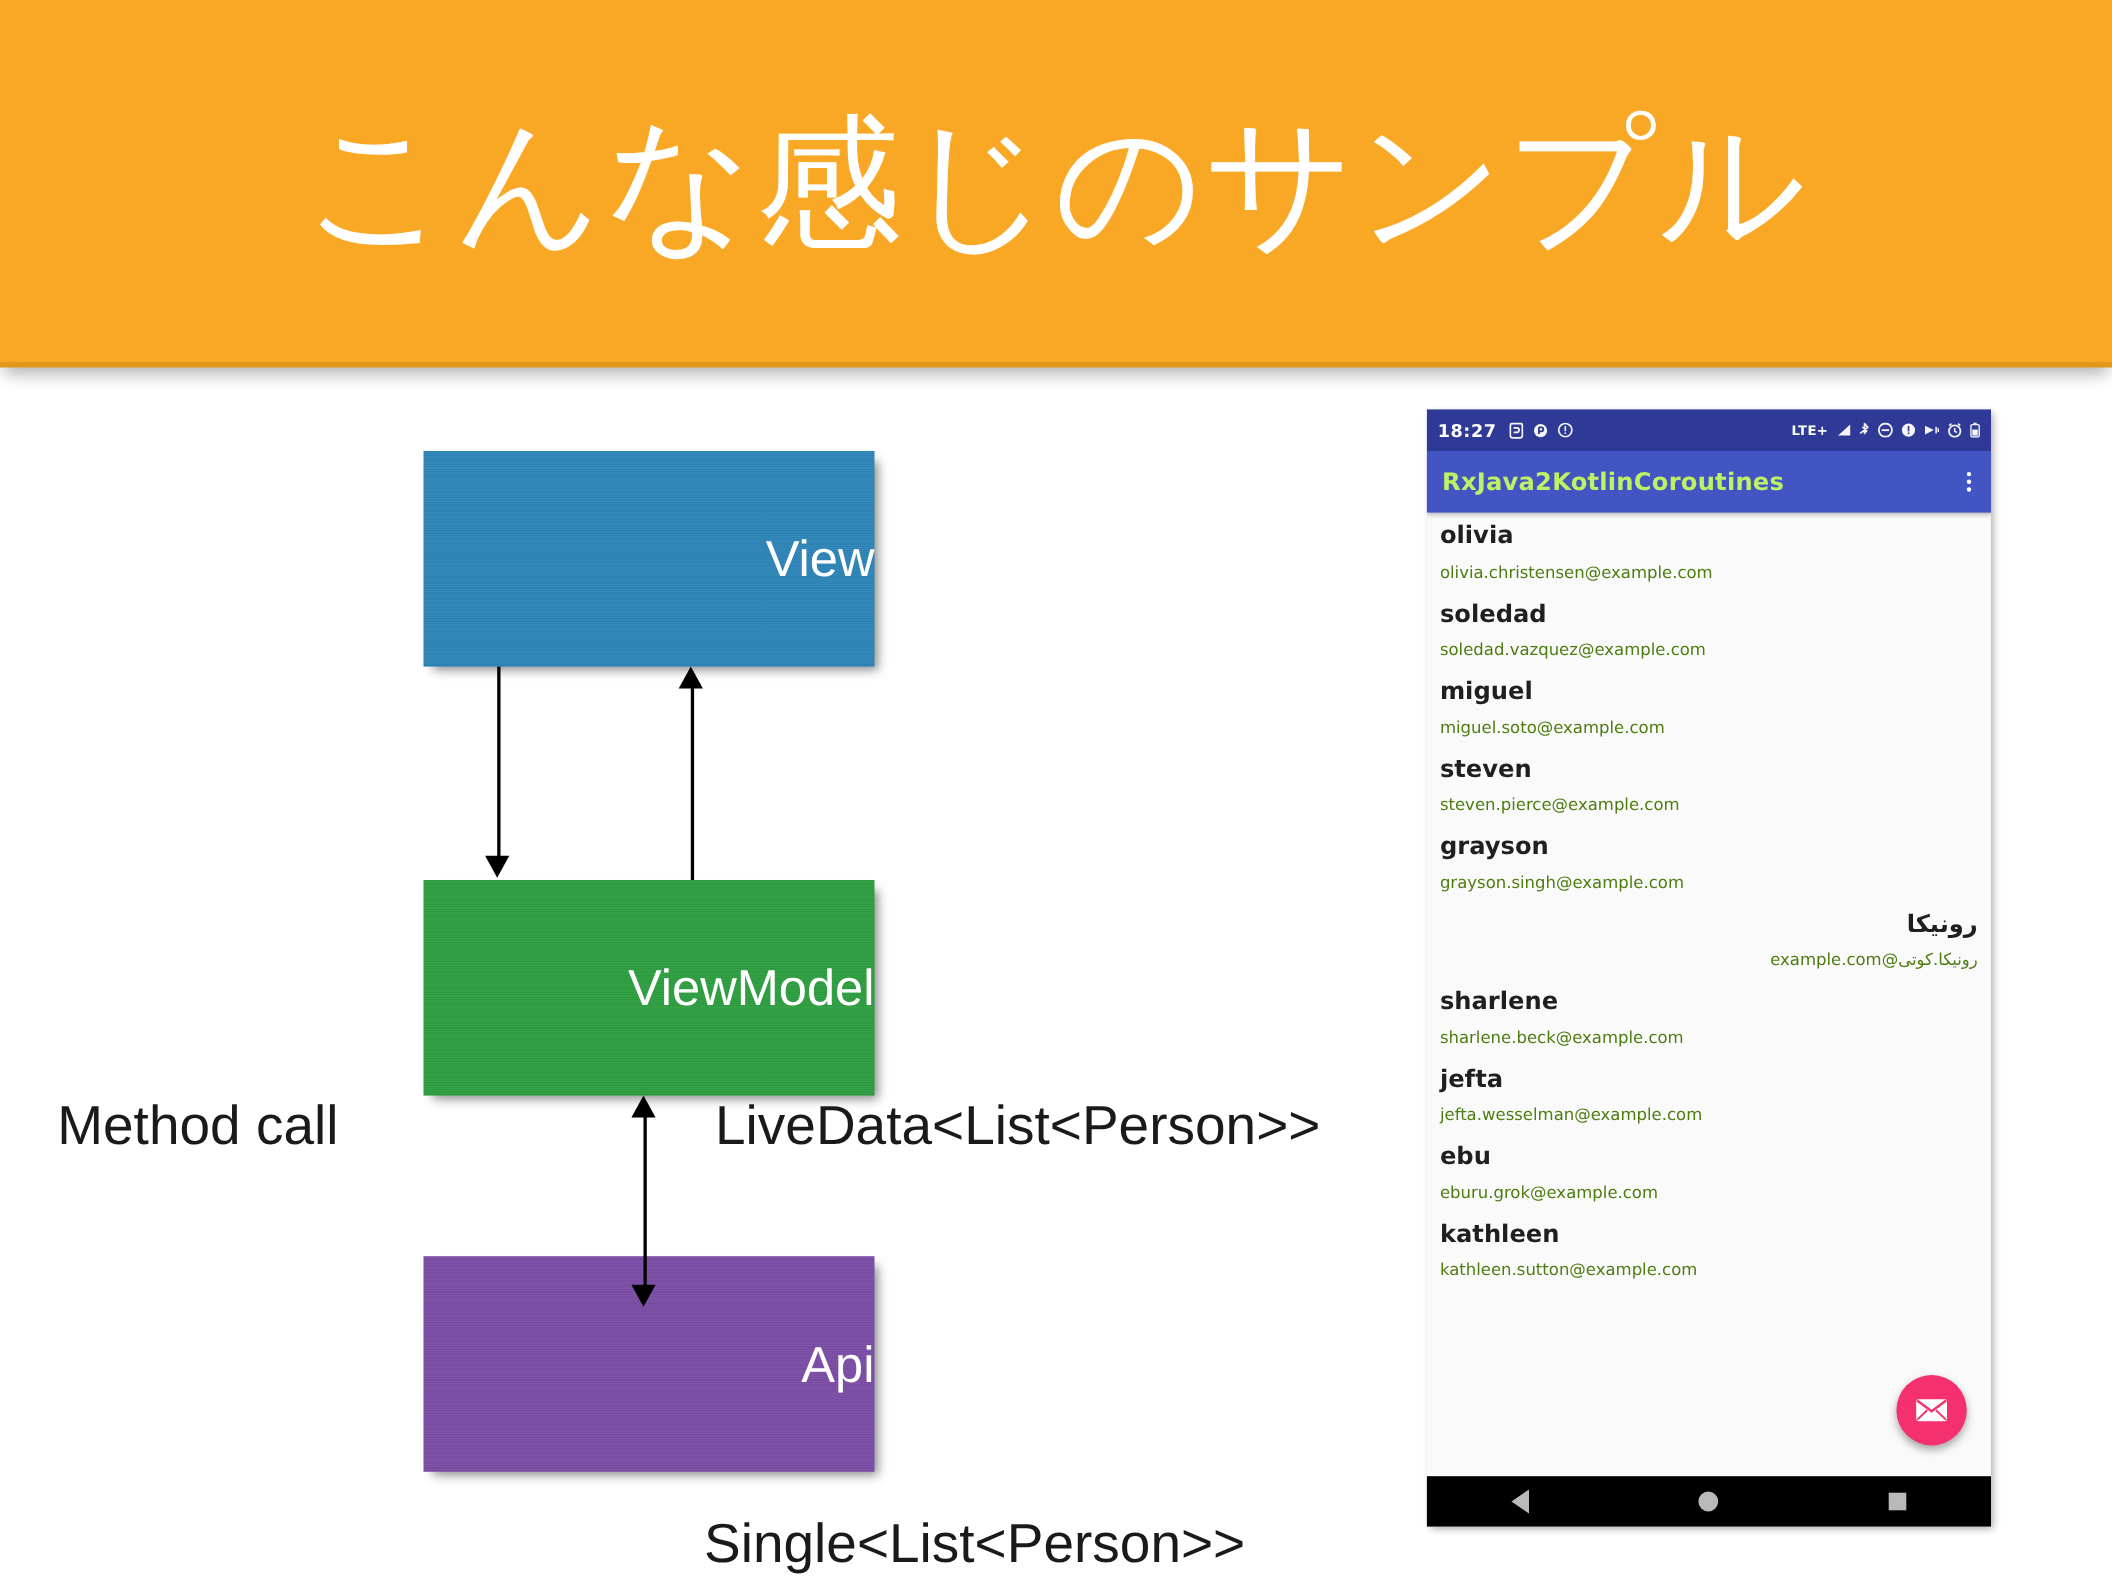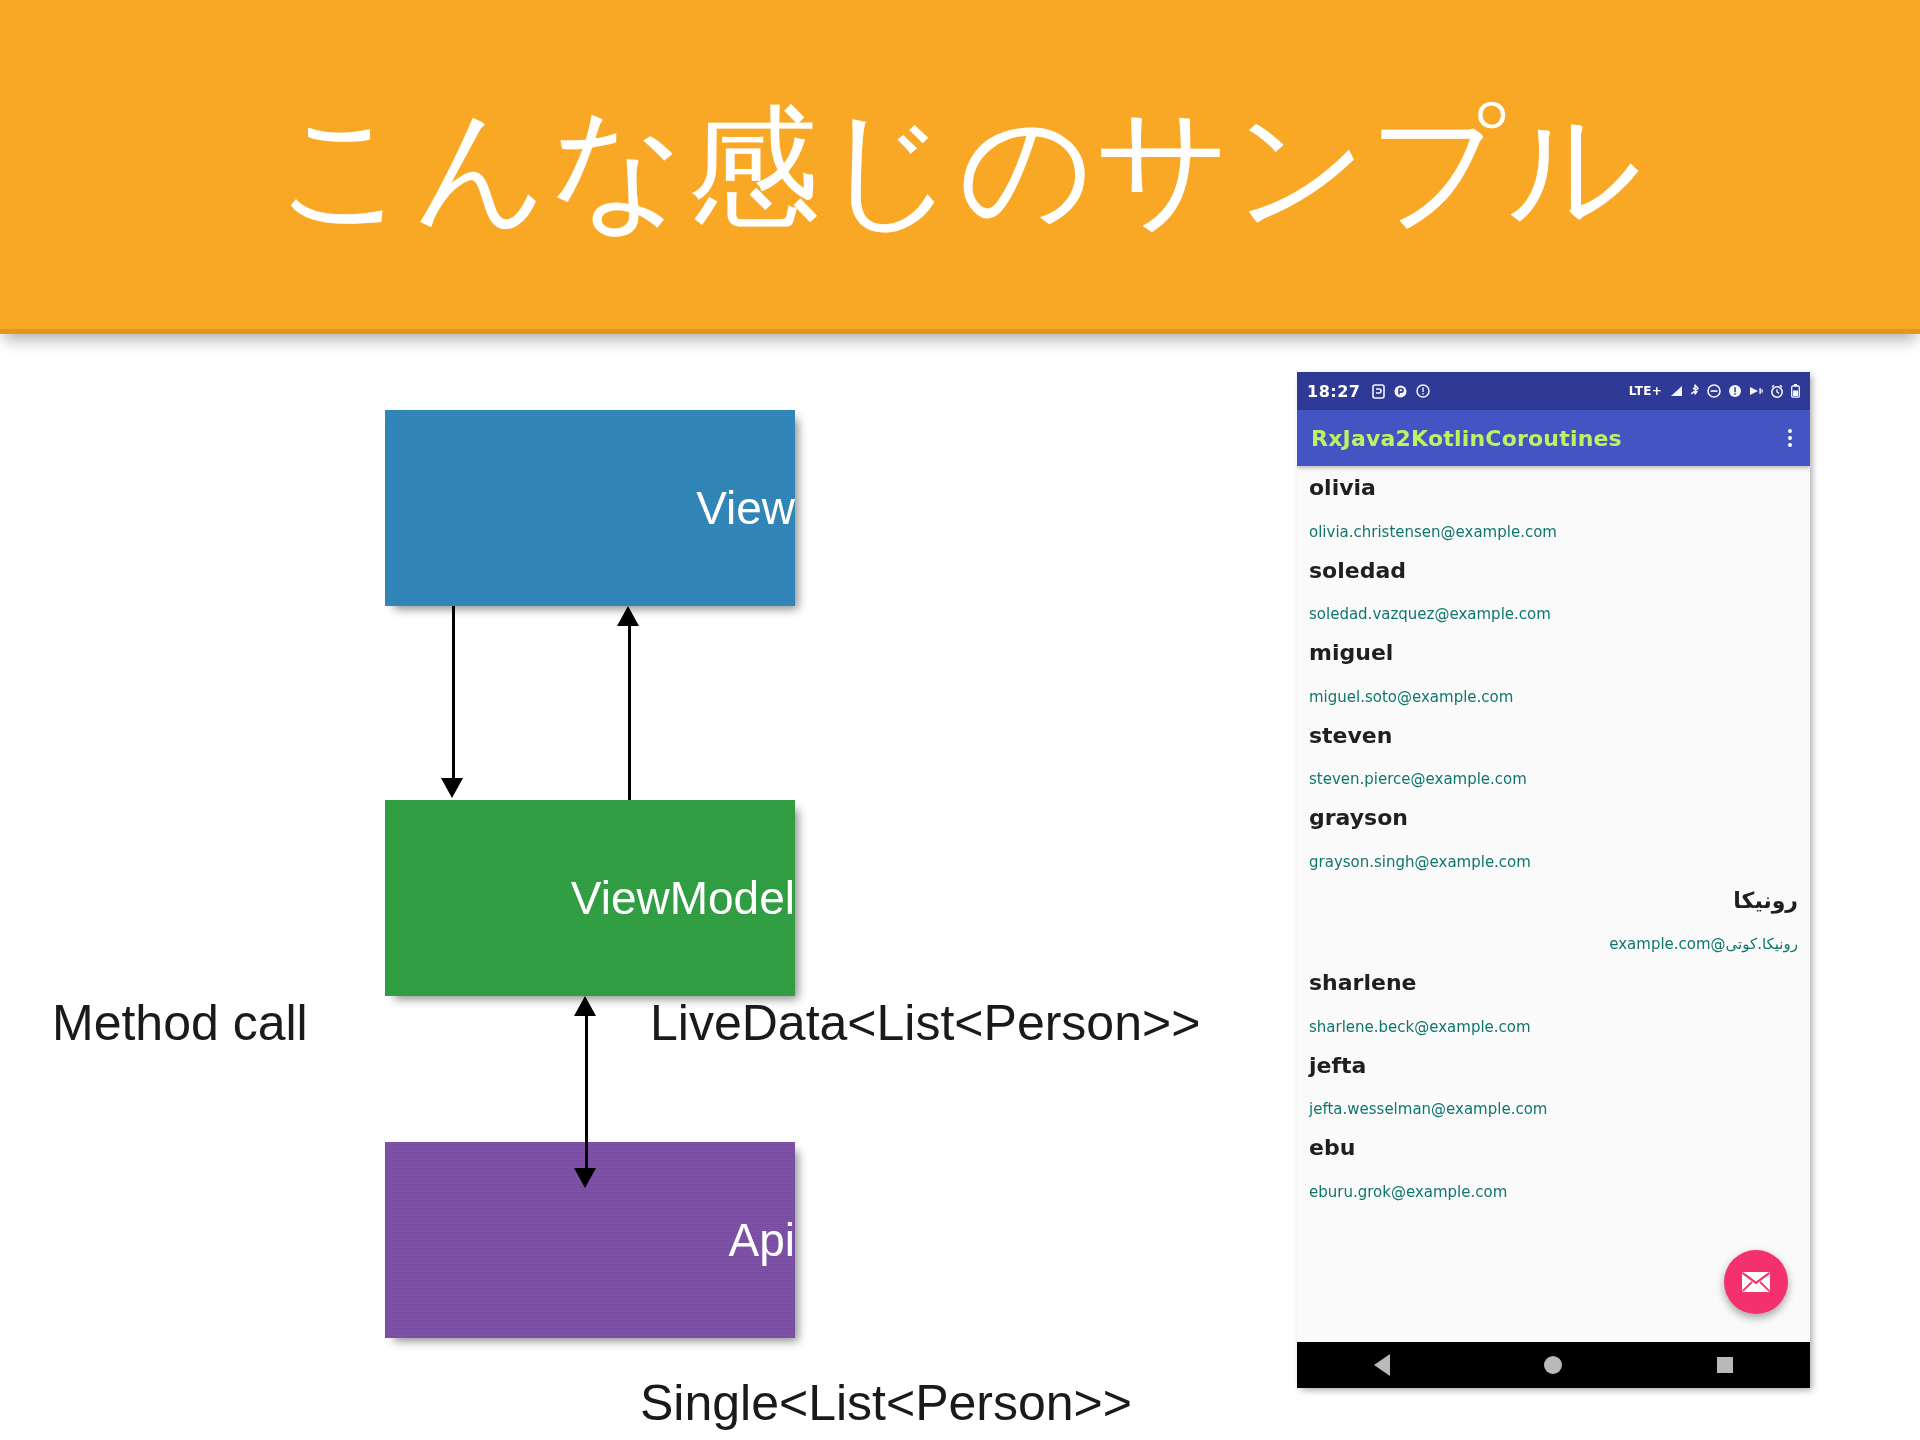--- a/index.html
+++ b/index.html
@@ -113,21 +113,21 @@
     position:relative;z-index:3;
   }
   .appbar-title{font-size:22px;font-weight:bold;letter-spacing:0.2px;}
   .appbar-spacer{flex:1;}
   .overflow-dots{display:flex;flex-direction:column;gap:3px;padding:4px;}
   .overflow-dots i{width:4px;height:4px;background:#fff;border-radius:50%;display:block;}
 
   .list{background:#fafafa;height:876px;position:relative;overflow:hidden;}
   .row{padding:8px 12px 6px 12px;}
   .row-name{font-size:22px;font-weight:bold;color:#1f1f1f;line-height:1.25;}
-  .row-email{font-size:15px;color:#0f766e;line-height:1.4;margin-top:20px;}
+  .row-email{font-size:15px;color:#4d7c0f;line-height:1.4;margin-top:8px;}
   .row.rtl{direction:rtl;text-align:right;}
   .row.rtl .row-name,.row.rtl .row-email{direction:rtl;}
 
   .fab{
     position:absolute;right:22px;bottom:28px;
     width:64px;height:64px;border-radius:50%;
     background:#F4306E;
     display:flex;align-items:center;justify-content:center;
     box-shadow:0 4px 8px rgba(0,0,0,0.35);
     z-index:6;
@@ -294,20 +294,24 @@
         <div class="row-email">sharlene.beck@example.com</div>
       </div>
       <div class="row">
         <div class="row-name">jefta</div>
         <div class="row-email">jefta.wesselman@example.com</div>
       </div>
       <div class="row">
         <div class="row-name">ebu</div>
         <div class="row-email">eburu.grok@example.com</div>
       </div>
+      <div class="row">
+        <div class="row-name">kathleen</div>
+        <div class="row-email">kathleen.sutton@example.com</div>
+      </div>
       <div class="fab">
       <span>
         <svg width="30" height="22" viewBox="0 0 30 22">
           <rect x="1" y="1" width="28" height="20" rx="2" fill="#ffffff"></rect>
           <path d="M1.8 2.2L15 12 28.2 2.2" fill="none" stroke="#F4306E" stroke-width="2.2"></path>
           <path d="M1.8 19.8L11 11M28.2 19.8L19 11" fill="none" stroke="#F4306E" stroke-width="1.8"></path>
         </svg>
       </span>
     </div>
   </div>

